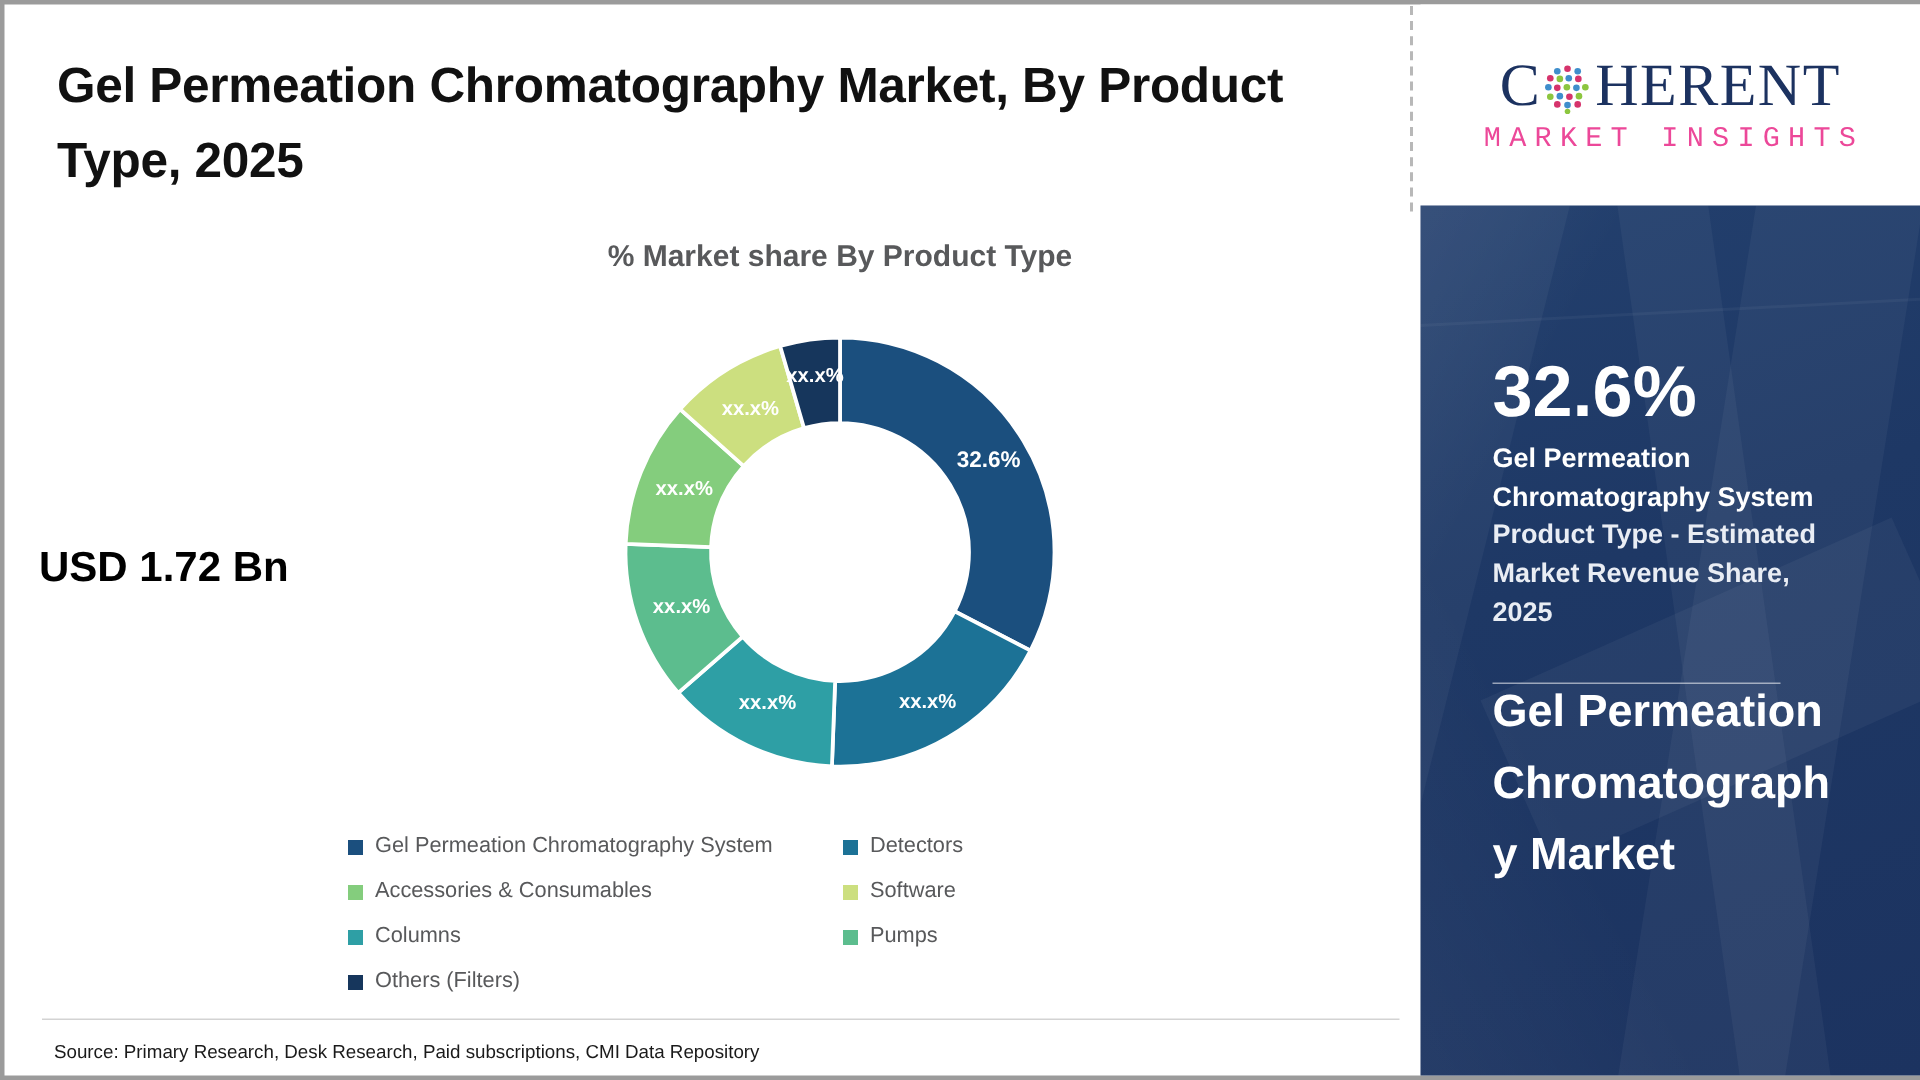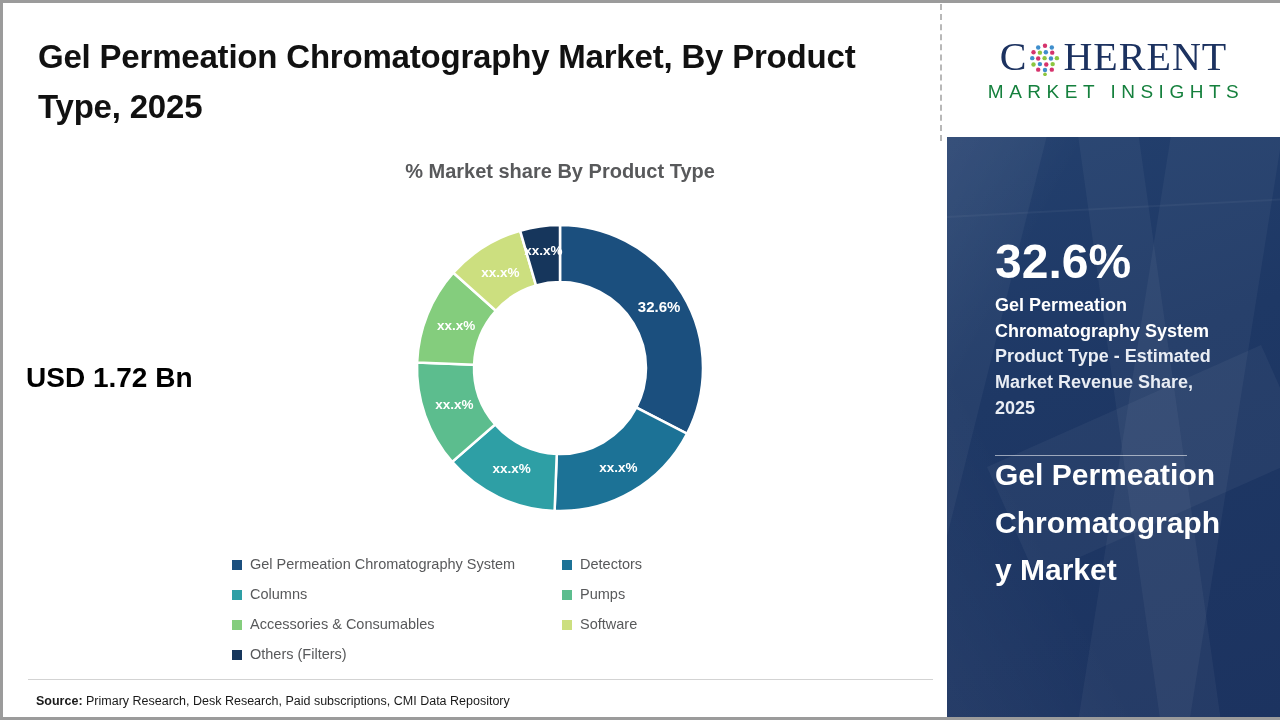--- a/index.html
+++ b/index.html
@@ -82,39 +82,39 @@
 
   
   .source-rule {
     position: absolute; left: 28px; top: 679px; width: 905px; height: 1px;
     background: #d3d3d3;
   }
   .source {
     position: absolute; left: 36px; top: 694px;
     font-size: 12.5px; color: #1a1a1a;
   }
-  .source b { font-weight: bold; }
+  .source b { font-weight: normal; }
 
   
   .logo-box {
     position: absolute; left: 947px; top: 3px; width: 333px; height: 134px;
     background: #ffffff; display: flex; flex-direction: column;
     align-items: center; justify-content: center;
   }
   .logo-top {
     display: flex; align-items: center; justify-content: center;
     font-family: "Liberation Serif", serif;
     font-size: 40px; color: #1c3260; letter-spacing: 1px; line-height: 1;
   }
   .logo-globe {
     width: 34px; height: 34px; margin: 0 1px; position: relative; top: 2px;
   }
   .logo-sub {
-    font-family: Liberation Sans, sans-serif;
-    font-size: 19px; color: #15803d; letter-spacing: 5.5px;
+    font-family: Liberation Mono, monospace;
+    font-size: 19px; color: #ec4899; letter-spacing: 5.5px;
     margin-top: 4px; padding-left: 5px; text-align: right;
   }
 
   .sidebar {
     position: absolute; left: 947px; top: 137px; width: 333px; height: 580px;
     background:
       linear-gradient(118deg, rgba(255,255,255,0.05) 0%, rgba(255,255,255,0) 22%),
       linear-gradient(62deg, rgba(255,255,255,0.045) 0%, rgba(255,255,255,0) 30%),
       linear-gradient(160deg, #23406e 0%, #1e3865 40%, #1c3360 100%);
     overflow: hidden;
@@ -188,36 +188,36 @@
         <span class="sw" style="background:#1b4f7e"></span>
         <span class="legend-text">Gel Permeation Chromatography System</span>
       </div>
       <div class="legend-item col-right">
         <span class="sw" style="background:#1c7296"></span>
         <span class="legend-text">Detectors</span>
       </div>
     </div>
     <div class="legend-row">
       <div class="legend-item col-left">
+        <span class="sw" style="background:#84cd7d"></span>
+        <span class="legend-text">Accessories &amp; Consumables</span>
+      </div>
+      <div class="legend-item col-right">
+        <span class="sw" style="background:#ccdf7f"></span>
+        <span class="legend-text">Software</span>
+      </div>
+    </div>
+    <div class="legend-row">
+      <div class="legend-item col-left">
         <span class="sw" style="background:#2e9fa5"></span>
         <span class="legend-text">Columns</span>
       </div>
       <div class="legend-item col-right">
         <span class="sw" style="background:#5cbd8e"></span>
         <span class="legend-text">Pumps</span>
-      </div>
-    </div>
-    <div class="legend-row">
-      <div class="legend-item col-left">
-        <span class="sw" style="background:#84cd7d"></span>
-        <span class="legend-text">Accessories &amp; Consumables</span>
-      </div>
-      <div class="legend-item col-right">
-        <span class="sw" style="background:#ccdf7f"></span>
-        <span class="legend-text">Software</span>
       </div>
     </div>
     <div class="legend-row">
       <div class="legend-item col-left">
         <span class="sw" style="background:#16365c"></span>
         <span class="legend-text">Others (Filters)</span>
       </div>
     </div>
   </div>
 

